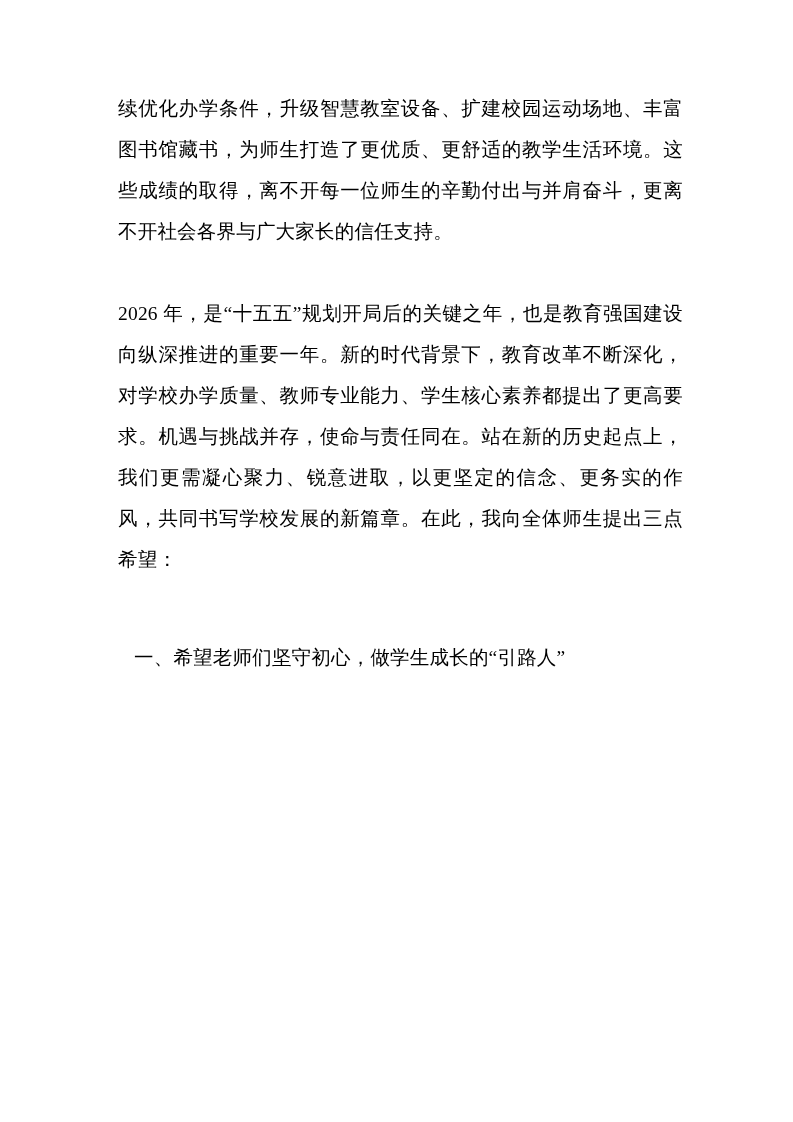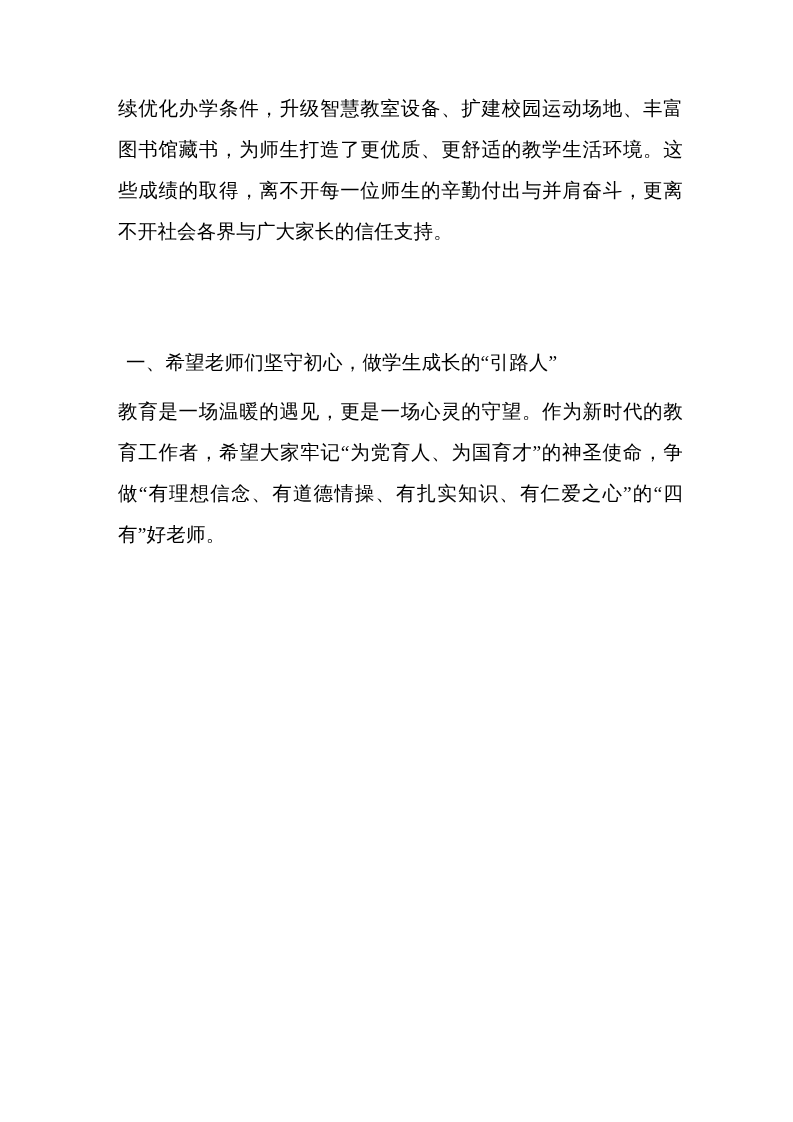--- a/index.html
+++ b/index.html
@@ -34,39 +34,39 @@
     text-indent: 0;
   }
   p.spacer-para {
     margin: 0;
     height: 41px;
   }
   .tight {
     margin: 0;
   }
   .heading-line {
-    margin: 8px;
+    margin: 16px;
     font-size: 19.5px;
     line-height: 41px;
   }
 </style>
 </head>
 <body>
 
 <div class="page">
   <div class="doc-body">
 
     <p class="para">续优化办学条件，升级智慧教室设备、扩建校园运动场地、丰富图书馆藏书，为师生打造了更优质、更舒适的教学生活环境。这些成绩的取得，离不开每一位师生的辛勤付出与并肩奋斗，更离不开社会各界与广大家长的信任支持。</p>
 
     <p class="spacer-para"></p>
 
+    <p class="para">2026 年，是“十五五”规划开局后的关键之年，也是教育强国建设向纵深推进的重要一年。新的时代背景下，教育改革不断深化，对学校办学质量、教师专业能力、学生核心素养都提出了更高要求。机遇与挑战并存，使命与责任同在。站在新的历史起点上，我们更需凝心聚力、锐意进取，以更坚定的信念、更务实的作风，共同书写学校发展的新篇章。在此，我向全体师生提出三点希望：</p>
 
     <p class="spacer-para"></p>
 
     <p class="heading-line">一、希望老师们坚守初心，做学生成长的“引路人”</p>
 
-    <p class="para tight">教育是一场温暖的遇见，更是一场心灵的守望。作为新时代的教育工作者，希望大家牢记“为党育人、为国育才”的神圣使命，争做“有理想信念、有道德情操、有扎实知识、有仁爱之心”的“四有”好老师。</p>
 
     <p class="spacer-para"></p>
 
 
   </div>
 </div>
 
 </body></html>

